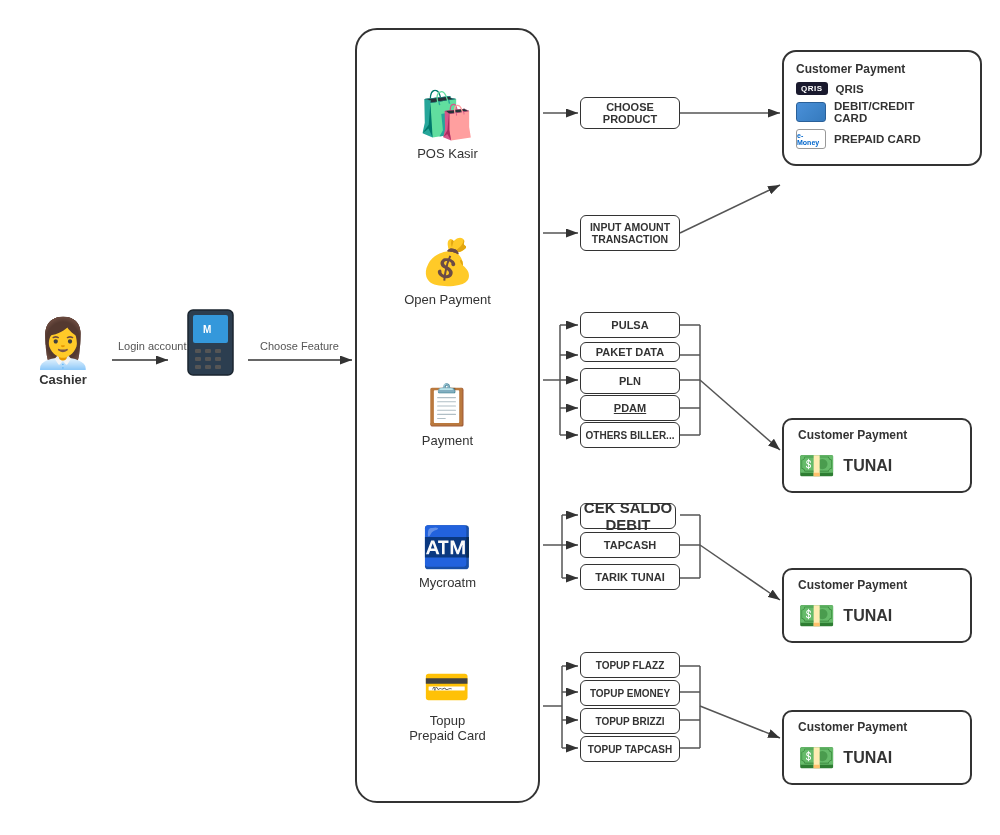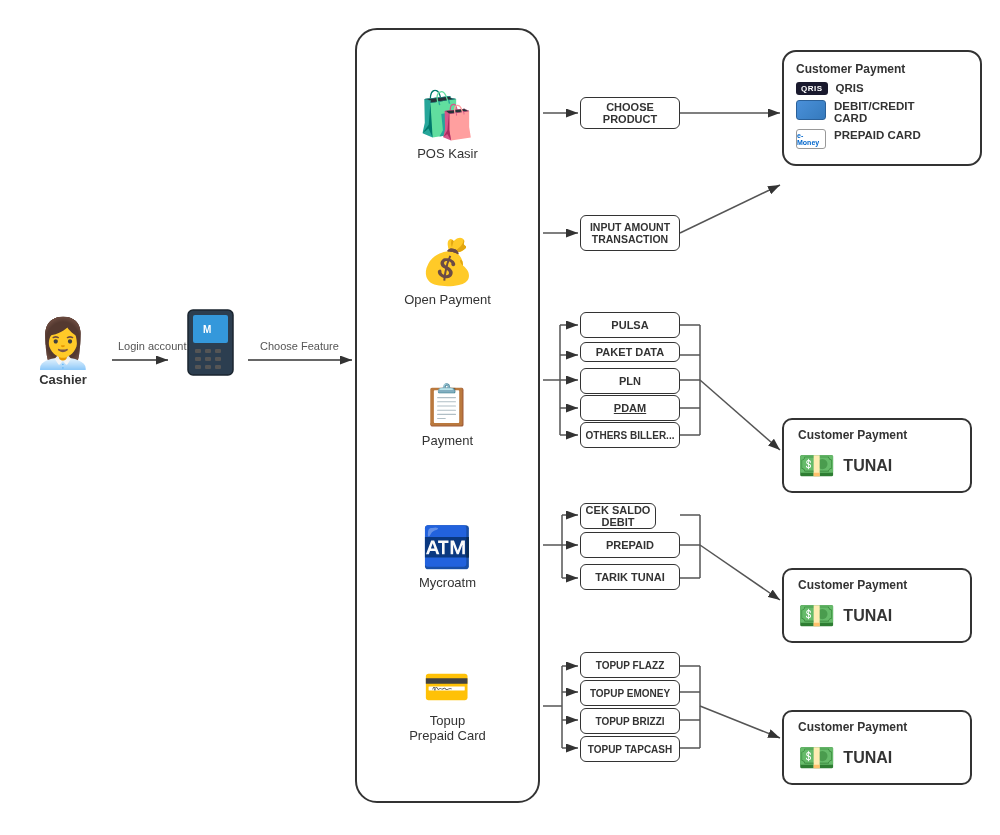--- a/index.html
+++ b/index.html
@@ -113,20 +113,21 @@
       padding: 10px 12px;
     }
     .payment-box-title {
       font-size: 12px;
       font-weight: bold;
       color: #333;
       margin-bottom: 6px;
     }
     .payment-item {
       display: flex;
+      align-items: center;
       margin-bottom: 5px;
     }
     .payment-item-label {
       font-size: 11.5px;
       font-weight: bold;
       color: #333;
     }
     
     .tunai-box {
       position: absolute;
@@ -302,22 +303,22 @@
   <div class="action-box" style="left:580px; top:97px; width:100px; height:32px;">CHOOSE PRODUCT</div>
 
   <div class="action-box" style="left:580px; top:215px; width:100px; height:36px; font-size:10.5px;">INPUT AMOUNT TRANSACTION</div>
 
   <div class="action-box" style="left:580px; top:312px; width:100px; height:26px;">PULSA</div>
   <div class="action-box" style="left:580px; top:342px; width:100px; height:20px;">PAKET DATA</div>
   <div class="action-box" style="left:580px; top:368px; width:100px; height:26px;">PLN</div>
   <div class="action-box" style="left:580px; top:395px; width:100px; height:26px;text-decoration:underline;">PDAM</div>
   <div class="action-box" style="left:580px; top:422px; width:100px; height:26px; font-size:10px;">OTHERS BILLER...</div>
 
-  <div class="action-box" style="left:580px; top:503px; width:76px; height:26px; font-size:11px;">CEK SALDO DEBIT</div>
-  <div class="action-box" style="left:580px; top:532px; width:100px; height:26px;">PREPAID</div>
+  <div class="action-box" style="left:580px; top:503px; width:96px; height:26px; font-size:15px;">CEK SALDO DEBIT</div>
+  <div class="action-box" style="left:580px; top:532px; width:100px; height:26px;">TAPCASH</div>
   <div class="action-box" style="left:580px; top:564px; width:100px; height:26px;">TARIK TUNAI</div>
 
   <div class="action-box" style="left:580px; top:652px; width:100px; height:26px; font-size:10px;">TOPUP FLAZZ</div>
   <div class="action-box" style="left:580px; top:680px; width:100px; height:26px; font-size:10px;">TOPUP EMONEY</div>
   <div class="action-box" style="left:580px; top:708px; width:100px; height:26px; font-size:10px;">TOPUP BRIZZI</div>
   <div class="action-box" style="left:580px; top:736px; width:100px; height:26px; font-size:10px;">TOPUP TAPCASH</div>
 
   <div class="payment-box" style="left:782px; top:50px; width:200px;">
     <div class="payment-box-title">Customer Payment</div>
 

